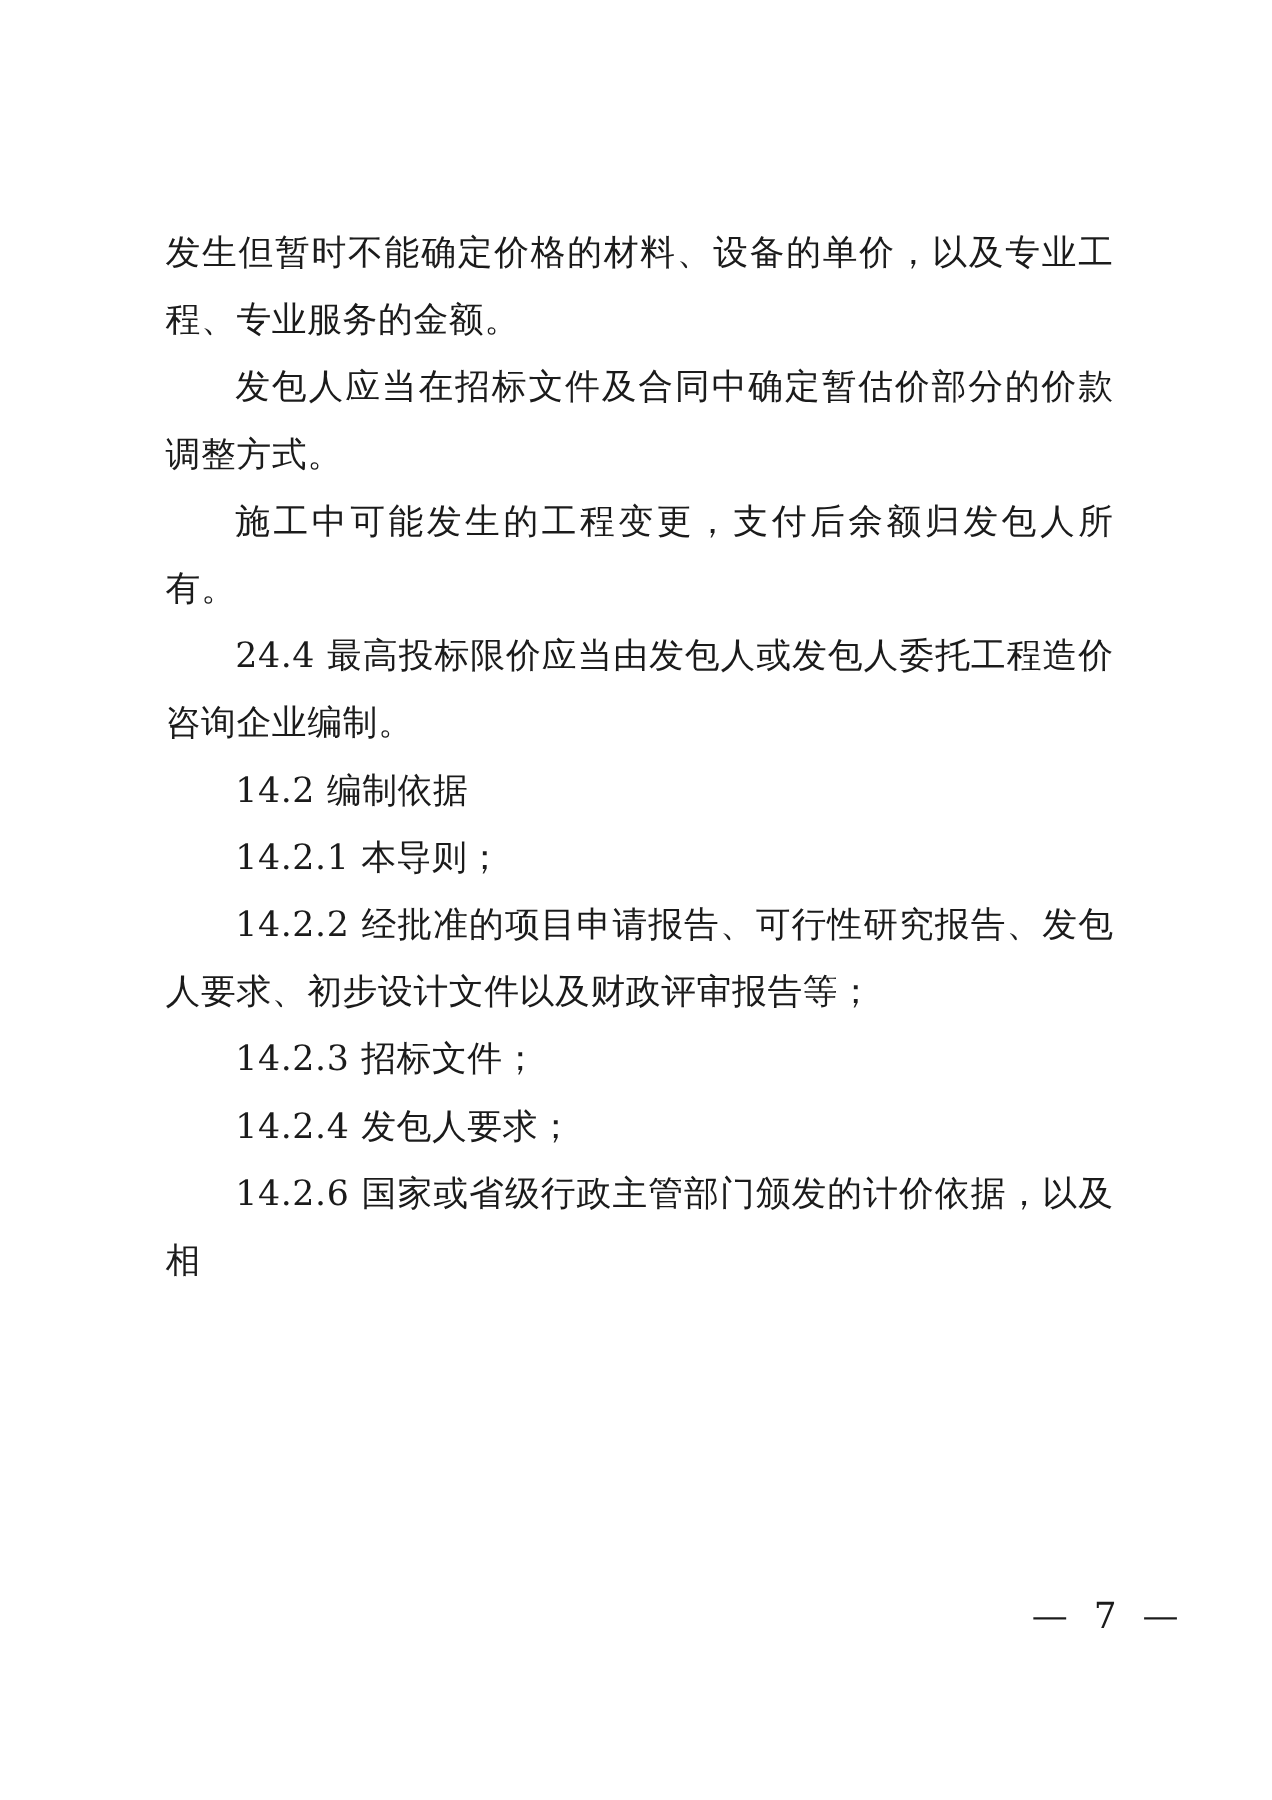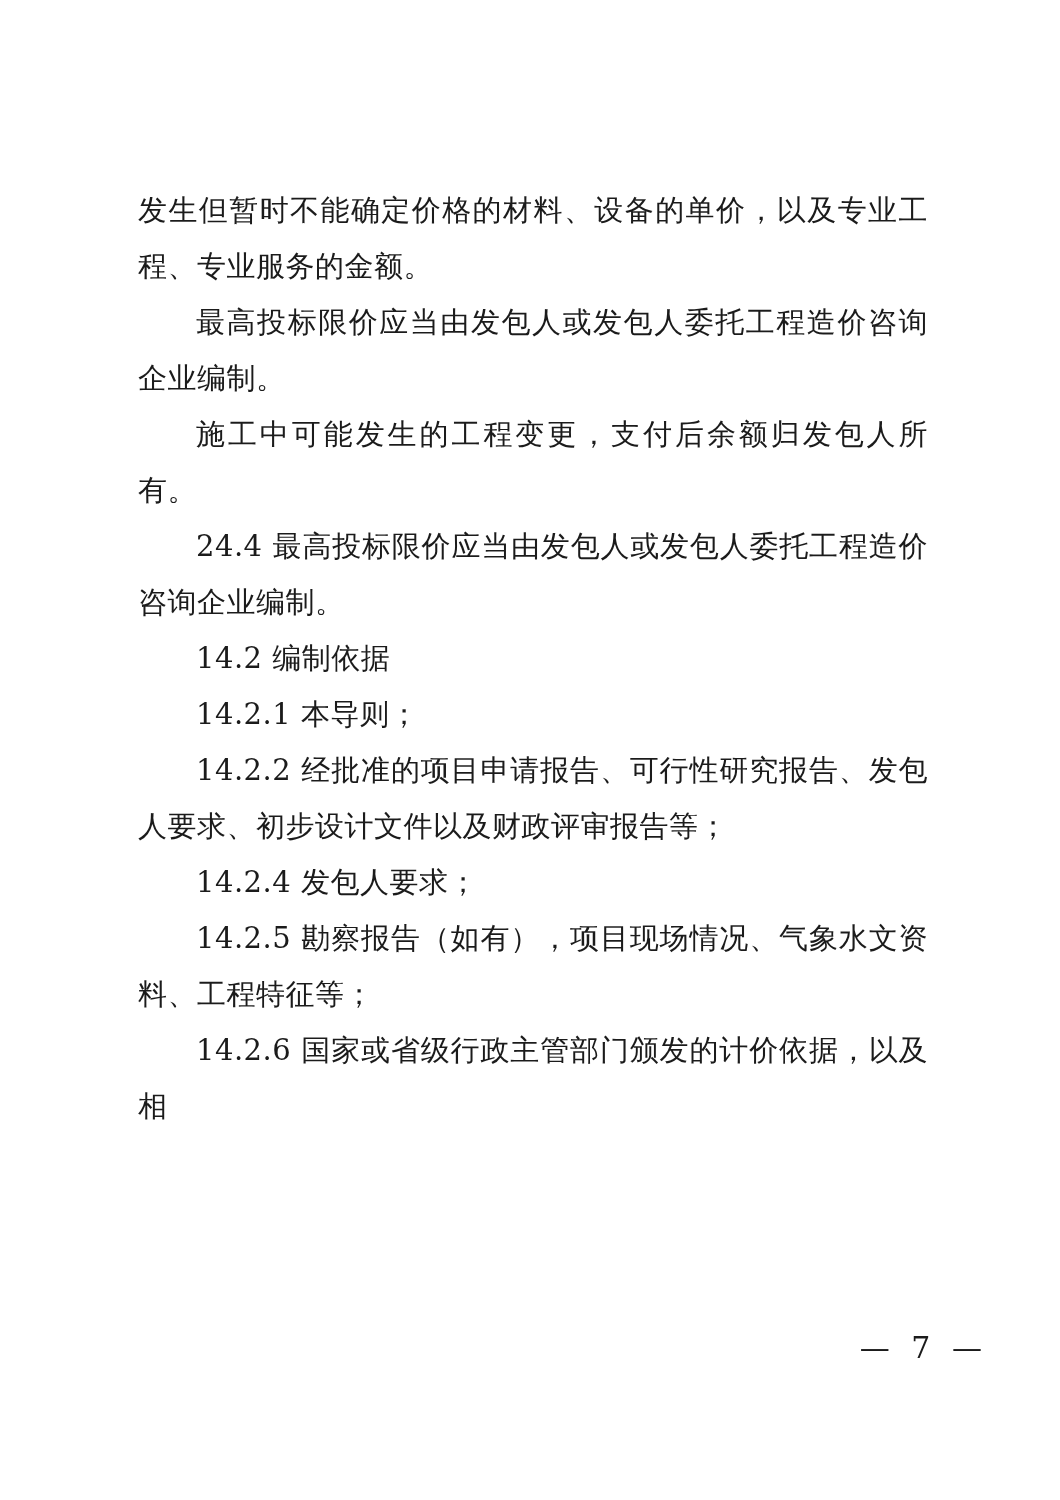--- a/index.html
+++ b/index.html
@@ -47,26 +47,26 @@
     font-family: "DejaVu Serif", "Liberation Serif", serif;
   }
 </style>
 </head>
 <body>
 
 <div class="page">
 
   <div class="body-area">
     <p class="para">发生但暂时不能确定价格的材料、设备的单价，以及专业工程、专业服务的金额。</p>
-    <p class="para indent">最高投标限价应当由发包人或发包人委托工程造价咨询企业编制。</p>
+    <p class="para indent">发包人应当在招标文件及合同中确定暂估价部分的价款调整方式。</p>
     <p class="para indent">施工中可能发生的工程变更，支付后余额归发包人所有。</p>
     <p class="para indent">24.4 最高投标限价应当由发包人或发包人委托工程造价咨询企业编制。</p>
     <p class="para indent">14.2 编制依据</p>
     <p class="para indent">14.2.1 本导则；</p>
     <p class="para indent">14.2.2 经批准的项目申请报告、可行性研究报告、发包人要求、初步设计文件以及财政评审报告等；</p>
+    <p class="para indent">14.2.3 招标文件；</p>
     <p class="para indent">14.2.4 发包人要求；</p>
-    <p class="para indent">14.2.5 勘察报告（如有），项目现场情况、气象水文资料、工程特征等；</p>
     <p class="para indent">14.2.6 国家或省级行政主管部门颁发的计价依据，以及相</p>
   </div>
 
   <div class="page-number">— 7 —</div>
 
 </div>
 
 </body></html>

